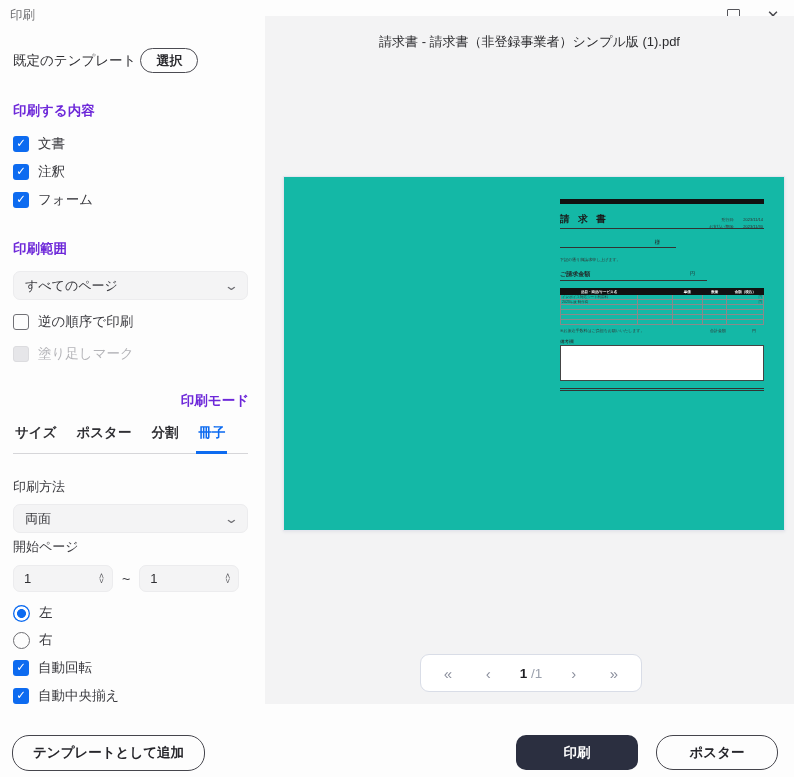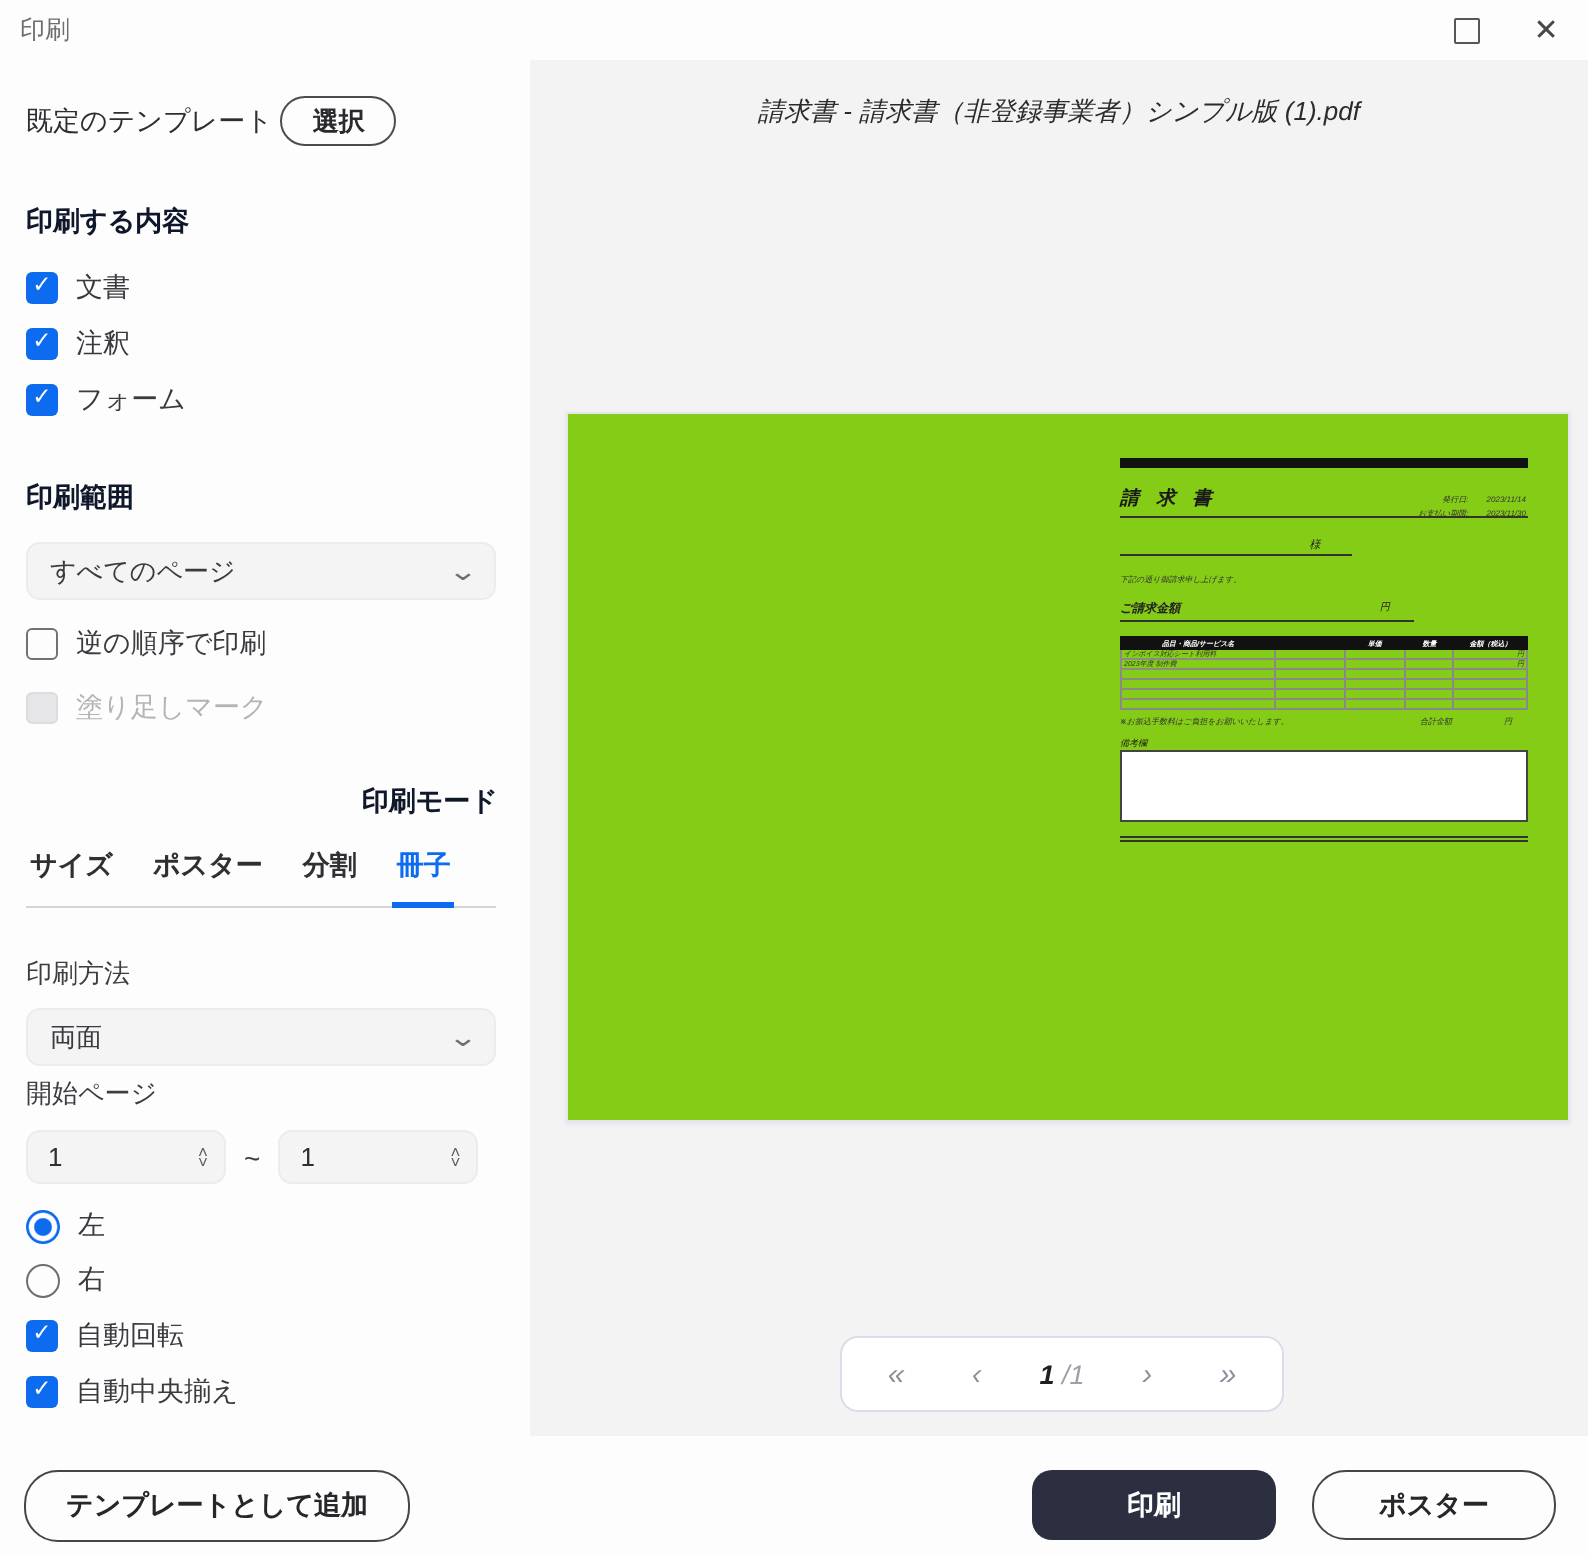--- a/index.html
+++ b/index.html
@@ -17,21 +17,21 @@
   .winbtn { width:26px; height:22px; display:flex; align-items:center; justify-content:center; cursor:default; }
 
   
   .sidebar { position:absolute; left:0; top:30px; width:265px; height:688px; background:#fdfdfd; padding:18px 16px 0 13px; }
   .tpl-row { display:flex; align-items:center; gap:4px; }
   .tpl-label { font-size:13.5px; color:#2e2e32; }
   .btn-outline-sm {
     border:1.6px solid #4b4b52; border-radius:15px; background:#fdfdfd;
     font-weight:bold; font-size:13px; color:#2a2a2e; padding:5px 15px; line-height:1;
   }
-  .sec-h { font-weight:bold; font-size:13.5px; color:#0f172a; }
+  .sec-h { font-weight:bold; font-size:13.5px; color:#6d28d9; }
   .sec-content { margin-top:29px; }
   .chk-row { display:flex; align-items:center; gap:9px; margin-top:10px; height:18px; }
   .chk-row.first { margin-top:15px; }
   .cbx { width:16px; height:16px; border-radius:3px; flex:0 0 16px;
          display:flex; align-items:center; justify-content:center; }
   .cbx.on { background:#0d6bf0; color:#fff; font-size:11.5px; font-weight:bold; line-height:1; }
   .cbx.off { background:#fdfdfd; border:1.5px solid #717176; }
   .cbx.disabled { background:#e6e6e9; border:1px solid #dcdcdf; color:transparent; }
   .chk-label { font-size:13.5px; color:#3a3a3f; }
   .chk-label.disabled { color:#b4b4b8; }
@@ -56,24 +56,24 @@
     font-size:13px; color:#2f2f33;
   }
   .spin-arrows { display:flex; flex-direction:column; align-items:center; line-height:0.55; color:#5d5d62; font-size:8.5px; }
   .tilde { font-size:14px; color:#3a3a3f; }
   .radio-row { display:flex; align-items:center; gap:9px; margin-top:12px; height:18px; }
   .rdo { width:17px; height:17px; border-radius:50%; flex:0 0 17px; }
   .rdo.on { background:radial-gradient(circle,#0d6bf0 0 34%,#ffffff 40% 56%,#0d6bf0 62% 100%); }
   .rdo.off { border:1.6px solid #6d6d72; background:#fdfdfd; }
 
   
-  .preview { position:absolute; left:265px; top:30px; width:529px; height:688px; background:#f3f3f4;font-style:italic; }
+  .preview { position:absolute; left:265px; top:16px; width:529px; height:688px; background:#f3f3f4; }
   .doc-title { position:absolute; left:0; top:17px; width:529px; text-align:center; font-size:13px; color:#2b2b2e; }
-  .paper { position:absolute; left:18px; top:160px; width:502px; height:355px; background:#84cc16;
-           border:1px solid #e4e5ee; box-shadow:0 1px 3px rgba(90,95,130,0.10);margin-top:16px; }
+  .paper { position:absolute; left:18px; top:160px; width:502px; height:355px; background:#14b8a6;
+           border:1px solid #e4e5ee; box-shadow:0 1px 3px rgba(90,95,130,0.10); }
   
   .inv { position:absolute; top:22px; right:20px; width:204px; color:#222; }
   .inv-topbar { height:5px; background:#111; }
   .inv-head { position:relative; border-bottom:1.5px solid #333; padding-bottom:2px; }
   .inv-dates { position:absolute; right:1px; top:4px; text-align:right; font-size:4px; line-height:1.7; color:#333; }
   .inv-dates .dline { display:flex; gap:9px; justify-content:flex-end; }
   .inv-title { margin-top:9px; font-size:9.5px; font-weight:bold; letter-spacing:3px; color:#1a1a1a; }
   .inv-addr { margin-top:10px; width:57%; border-bottom:1px solid #333; font-size:5.5px; text-align:right; padding:0 16px 1px 0; }
   .inv-greet { margin-top:9px; font-size:4px; color:#333; }
   .inv-amount { margin-top:8px; width:72%; border-bottom:1px solid #333; display:flex; justify-content:space-between; padding:0 12px 1px 0; }

